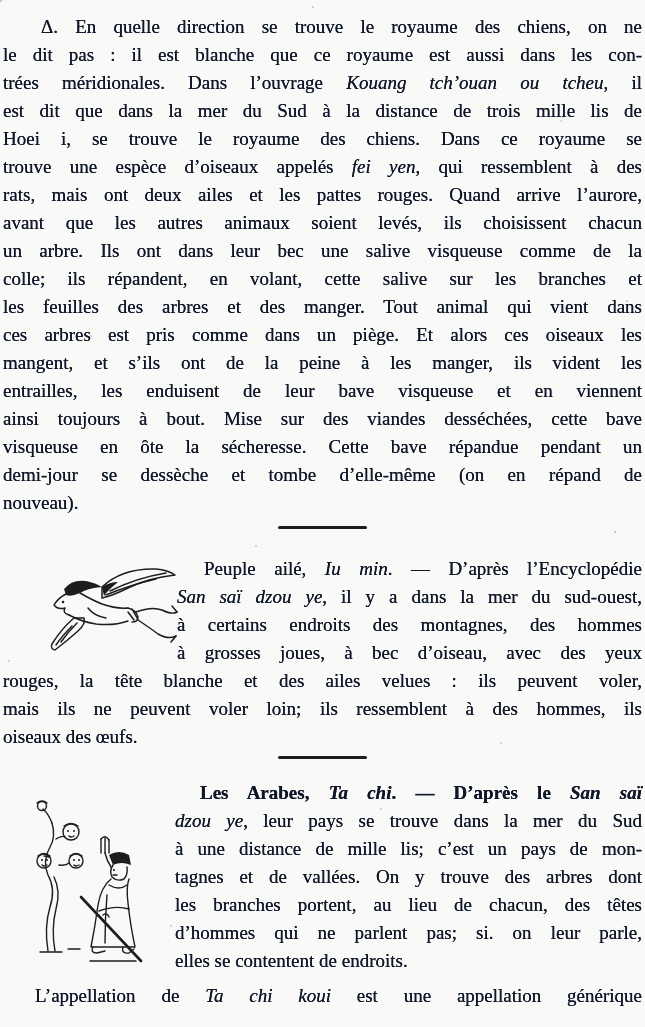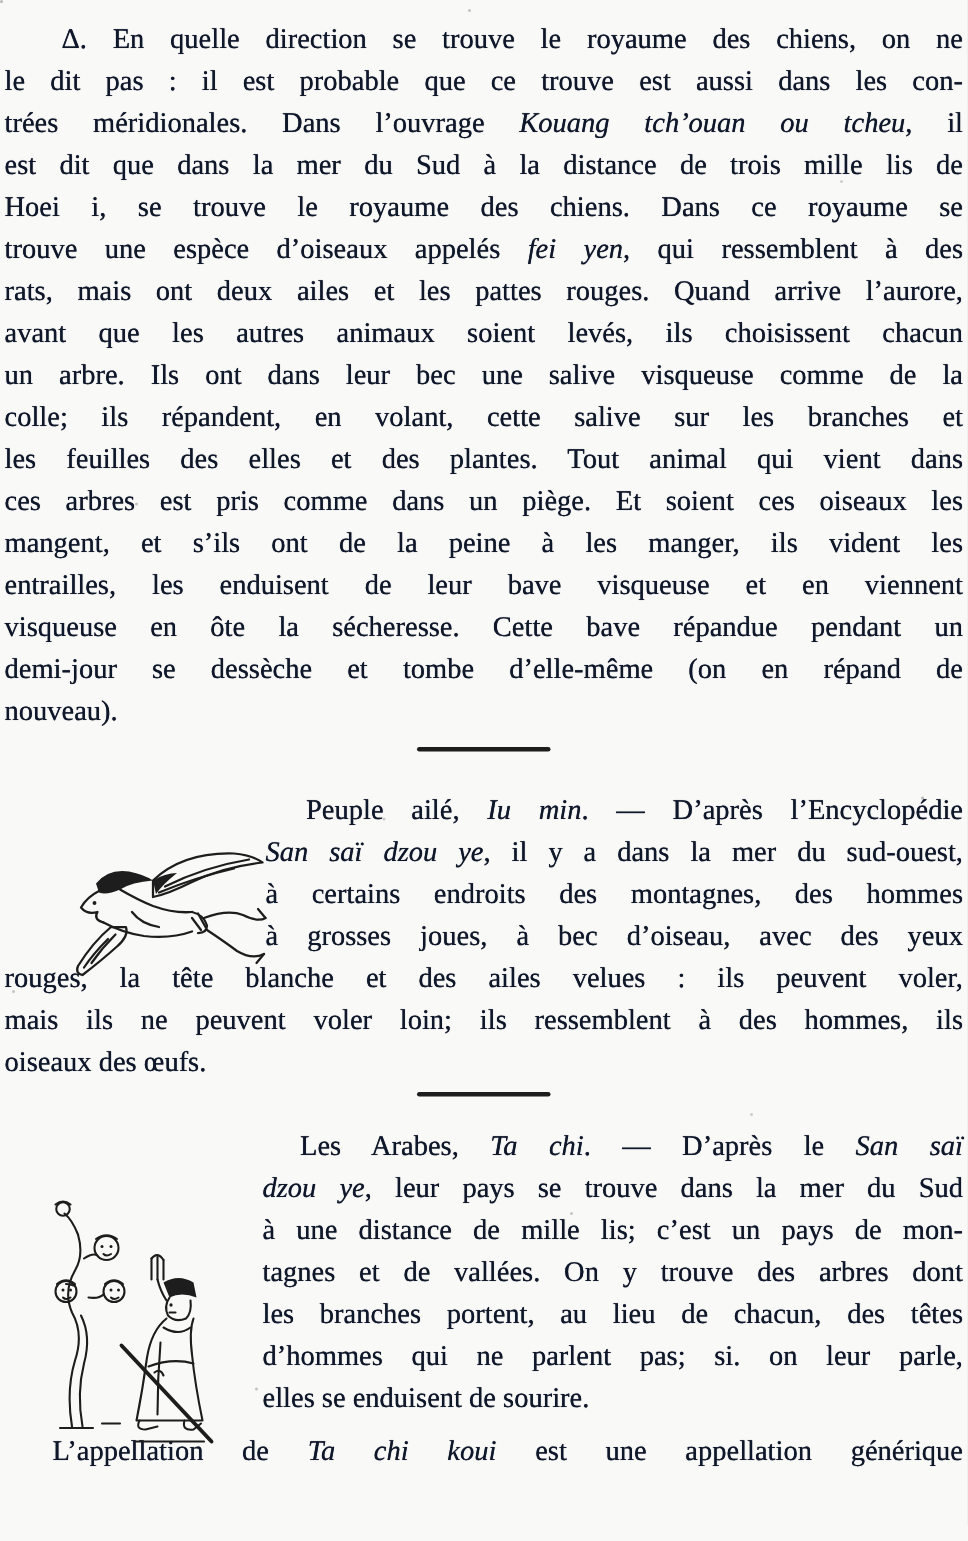--- a/index.html
+++ b/index.html
@@ -17,21 +17,21 @@
   .para{font-size:19px;}
   .line{
     height:28px;line-height:28px;
     text-align:justify;text-align-last:justify;
     white-space:nowrap; 
   }
   .line i{font-style:italic;}
   .last-left{text-align-last:left;}
   .ind-a{padding-left:38px;}   
   .ind-b{padding-left:27px;margin-top:19px;}   
-  .ind-b2{padding-left:25px;}  
+  .ind-b2{padding-left:25px;font-weight:bold;}  
   .ind-c{padding-left:32px;}   
   .nw-a{margin-left:174px;}    
   .nw-b{margin-left:172px;}    
   .sep{
     display:block;width:89px;height:3px;border:none;
     background:#1d1d1d;border-radius:2px;
   }
   #sep1{margin:9px auto 26px auto;}
   #sep2{margin:5px auto 20px auto;}
   #para4{margin-top:7px;}
@@ -46,33 +46,34 @@
       8px 660px 0 rgba(80,80,80,.3), 500px 742px 0 rgba(70,70,70,.25),
       380px 808px 0 rgba(80,80,80,.3), 170px 925px 0 rgba(70,70,70,.3);}
 </style>
 </head>
 <body>
 
 <div class="page">
 
   <div class="para" id="para1">
       <div class="line ind-a">Δ. En quelle direction se trouve le royaume des chiens, on ne</div>
-      <div class="line">le dit pas : il est probable que ce trouve est aussi dans les con-</div>
+      <div class="line">le dit pas : il est blanche que ce royaume est aussi dans les con-</div>
       <div class="line">trées méridionales. Dans l’ouvrage <i>Kouang tch’ouan ou tcheu</i>, il</div>
       <div class="line">est dit que dans la mer du Sud à la distance de trois mille lis de</div>
       <div class="line">Hoei i, se trouve le royaume des chiens. Dans ce royaume se</div>
       <div class="line">trouve une espèce d’oiseaux appelés <i>fei yen</i>, qui ressemblent à des</div>
       <div class="line">rats, mais ont deux ailes et les pattes rouges. Quand arrive l’aurore,</div>
       <div class="line">avant que les autres animaux soient levés, ils choisissent chacun</div>
       <div class="line">un arbre. Ils ont dans leur bec une salive visqueuse comme de la</div>
       <div class="line">colle; ils répandent, en volant, cette salive sur les branches et</div>
-      <div class="line">les feuilles des elles et des plantes. Tout animal qui vient dans</div>
-      <div class="line">ces arbres est pris comme dans un piège. Et soient ces oiseaux les</div>
+      <div class="line">les feuilles des arbres et des manger. Tout animal qui vient dans</div>
+      <div class="line">ces arbres est pris comme dans un piège. Et alors ces oiseaux les</div>
       <div class="line">mangent, et s’ils ont de la peine à les manger, ils vident les</div>
       <div class="line">entrailles, les enduisent de leur bave visqueuse et en viennent</div>
+      <div class="line">ainsi toujours à bout. Mise sur des viandes desséchées, cette bave</div>
       <div class="line">visqueuse en ôte la sécheresse. Cette bave répandue pendant un</div>
       <div class="line">demi-jour se dessèche et tombe d’elle-même (on en répand de</div>
       <div class="line last-left">nouveau).</div>
     </div>
 
   <hr class="sep" id="sep1">
 
   <div class="para" id="para2">
       <div class="line ind-b nw-a">Peuple ailé, <i>Iu min</i>. — D’après l’Encyclopédie</div>
       <div class="line nw-a"><i>San saï dzou ye</i>, il y a dans la mer du sud-ouest,</div>
@@ -85,21 +86,21 @@
 
   <hr class="sep" id="sep2">
 
   <div class="para" id="para3">
       <div class="line ind-b2 nw-b">Les Arabes, <i>Ta chi</i>. — D’après le <i>San saï</i></div>
       <div class="line nw-b"><i>dzou ye</i>, leur pays se trouve dans la mer du Sud</div>
       <div class="line nw-b">à une distance de mille lis; c’est un pays de mon-</div>
       <div class="line nw-b">tagnes et de vallées. On y trouve des arbres dont</div>
       <div class="line nw-b">les branches portent, au lieu de chacun, des têtes</div>
       <div class="line nw-b">d’hommes qui ne parlent pas; si. on leur parle,</div>
-      <div class="line nw-b last-left">elles se enduisent de sourire.</div>
+      <div class="line nw-b last-left">elles se contentent de endroits.</div>
     </div>
 
   <div class="para" id="para4">
       <div class="line ind-c">L’appellation de <i>Ta chi koui</i> est une appellation générique</div>
     </div>
 
   <svg class="illus" id="illu1" width="136" height="98" viewBox="0 0 136 98" aria-hidden="true">
     <g fill="none" stroke="#1d1d1d" stroke-width="1.5" stroke-linecap="round" stroke-linejoin="round">
 
       <path d="M20,29 Q28,19 42,21 Q52,23 58,27 Q44,28 36,33 Q27,37 22,35 Z" fill="#1d1d1d" stroke="none"></path>

